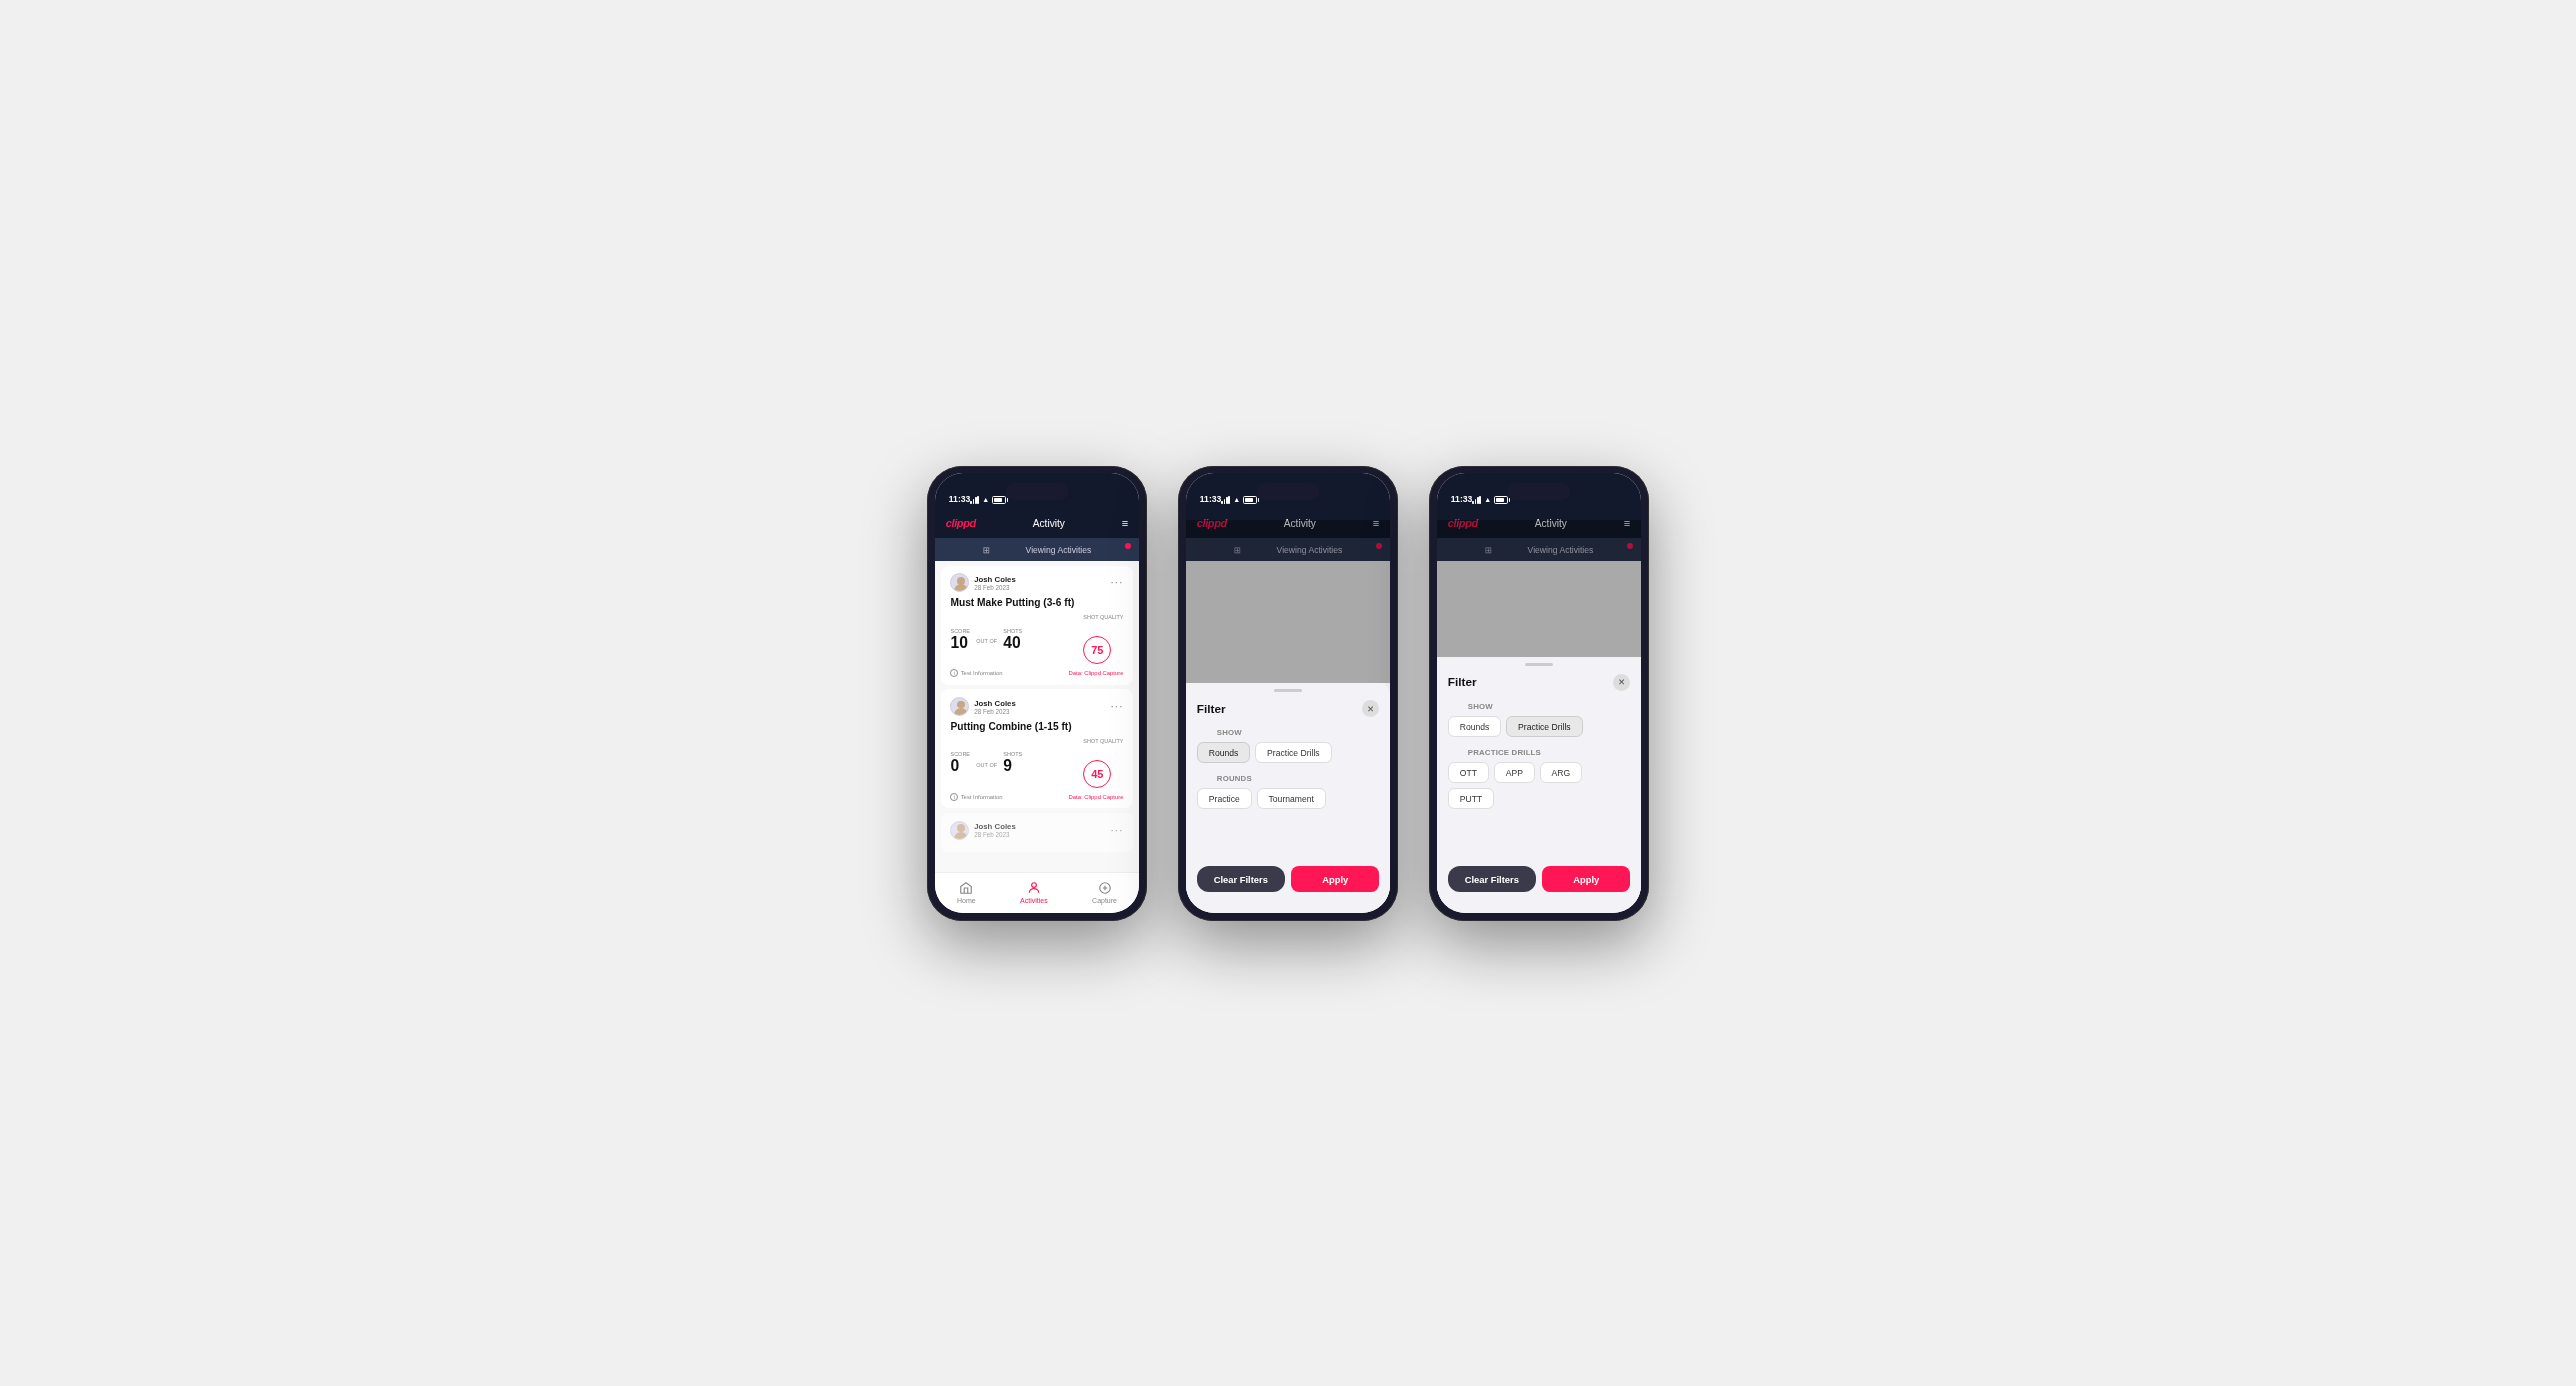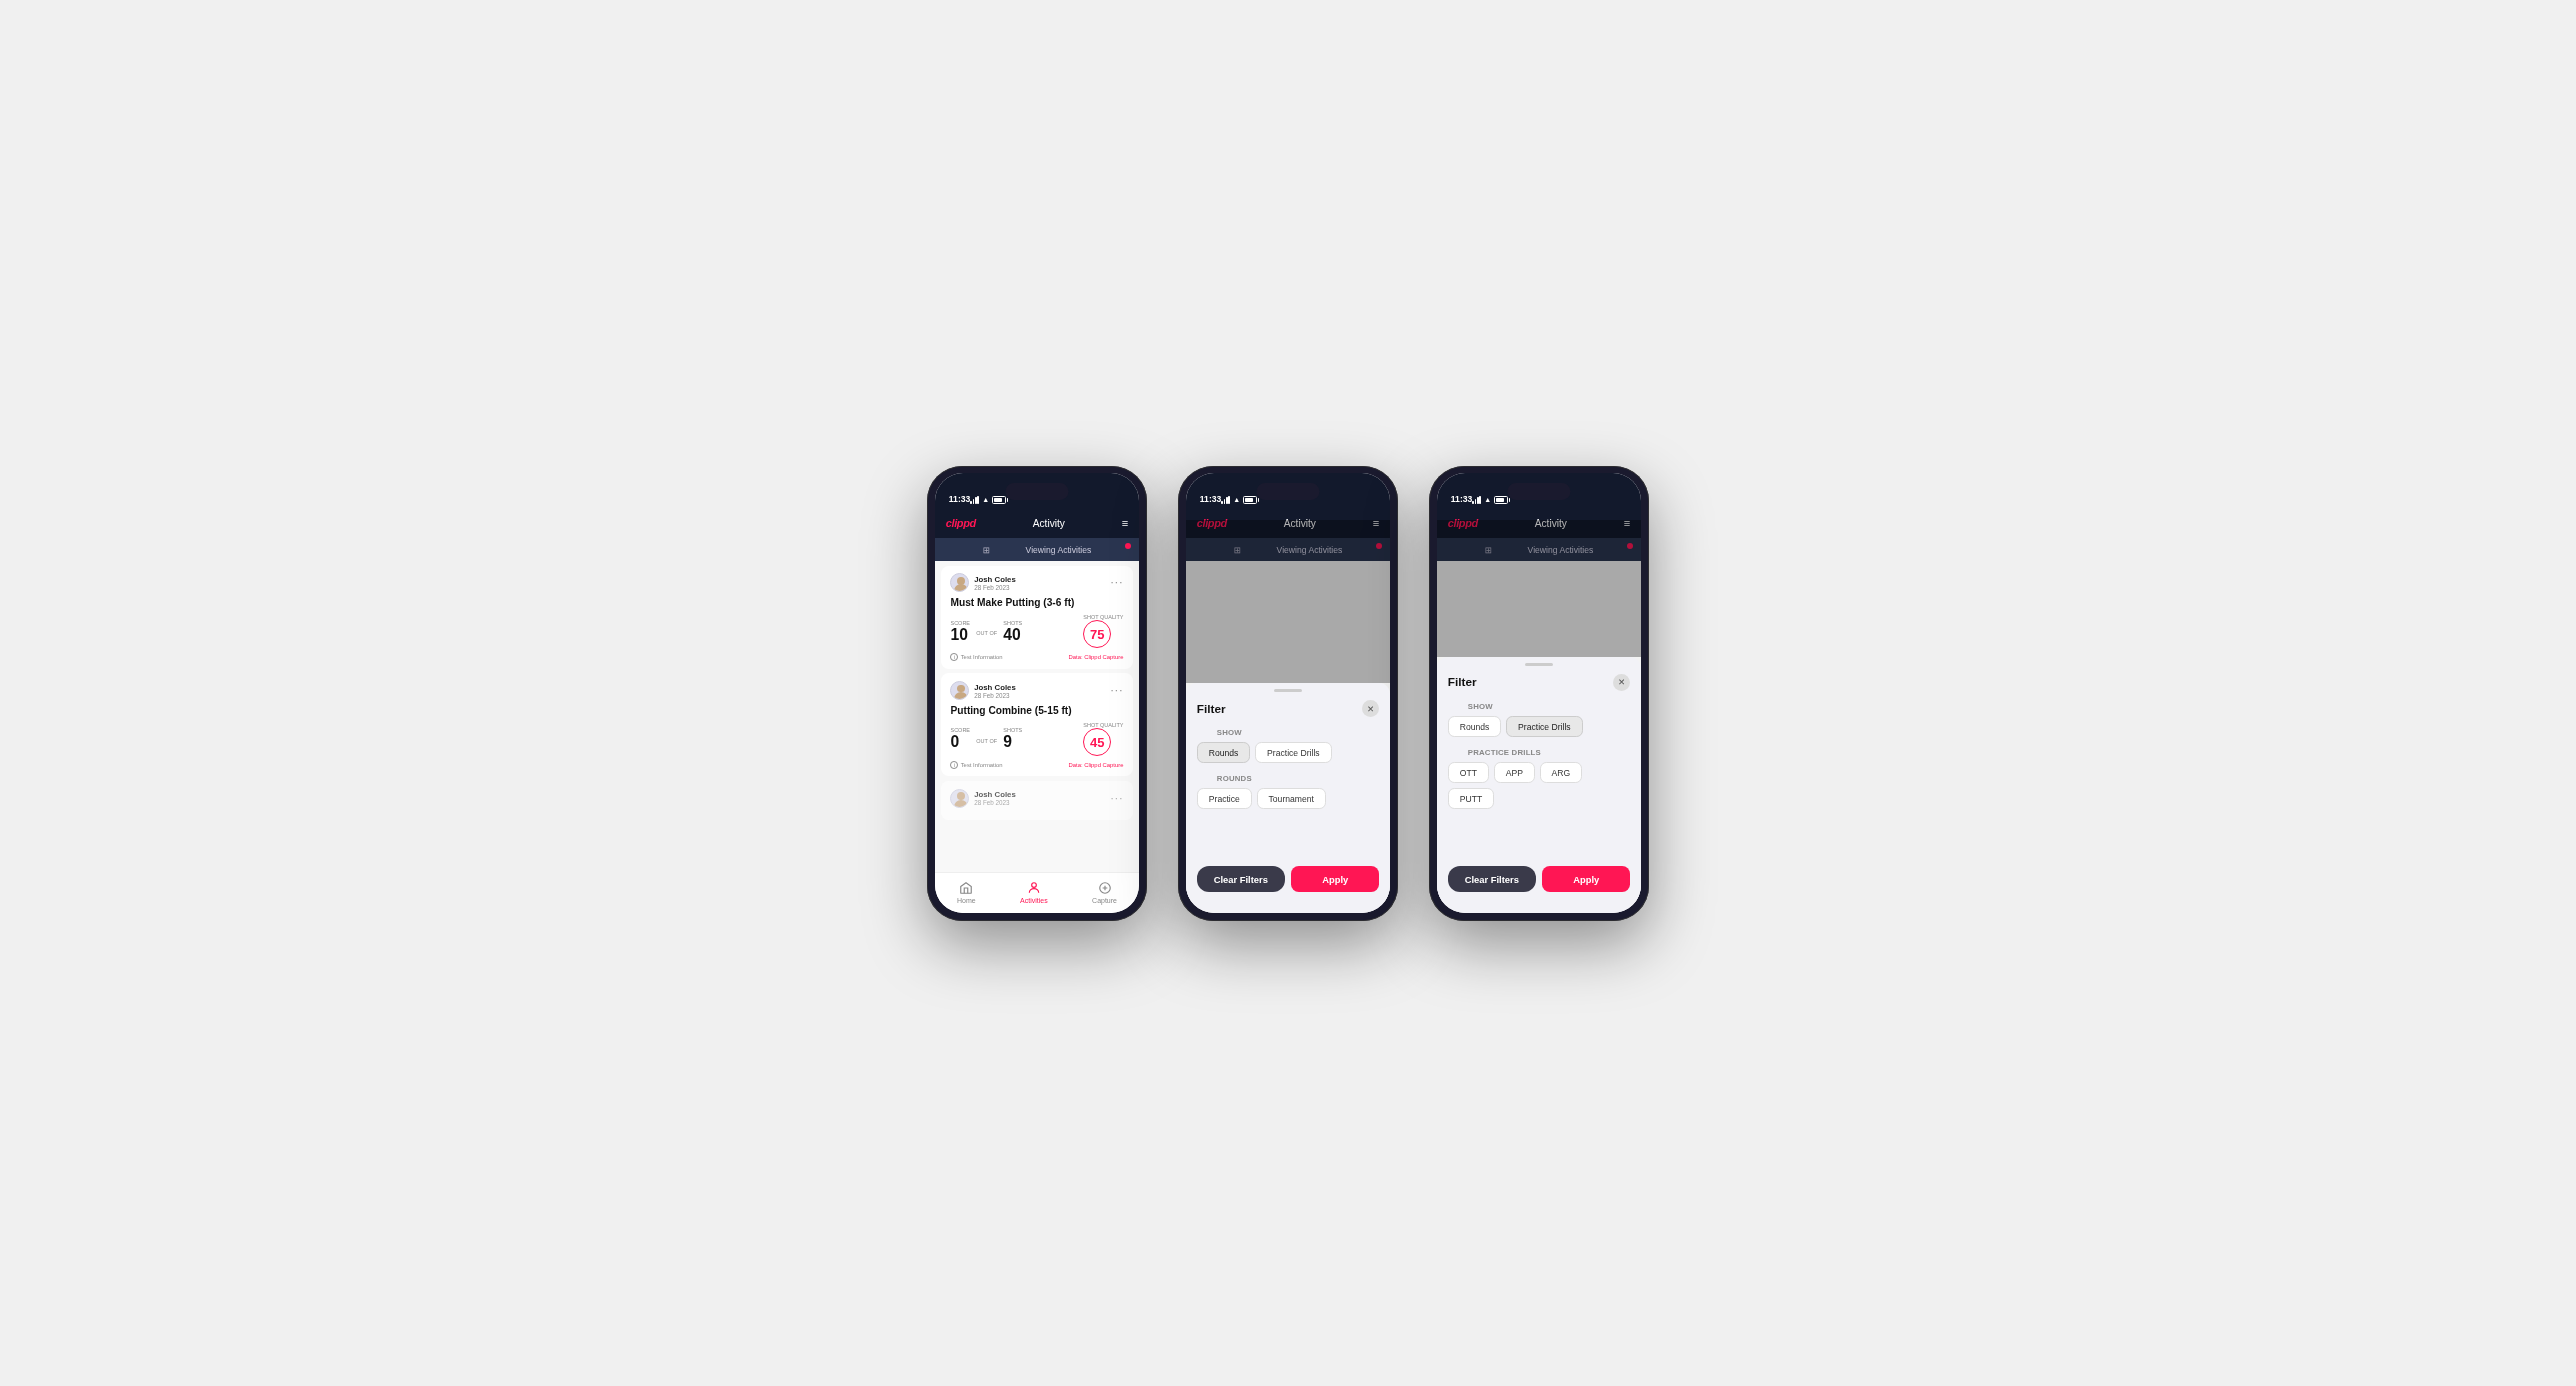--- a/index.html
+++ b/index.html
@@ -292,23 +292,24 @@
     }
 
     .shot-quality-badge {
       width: 28px;
       height: 28px;
       border: 1.6px solid #ff1654;
       border-radius: 14px;
       display: flex;
       align-items: center;
       justify-content: center;
-      font-size: 13px;
+      font-size: 11px;
       font-weight: 700;
       color: #ff1654;
+      margin-top: 16px;
     }
 
     .card-footer {
       display: flex;
       align-items: center;
       justify-content: space-between;
       margin-top: 4.7px;
     }
 
     .test-info {
@@ -626,21 +627,21 @@
                 <div class="avatar-head"></div>
                 <div class="avatar-body"></div>
               </div>
               <div class="user-info">
                 <span class="user-name">Josh Coles</span>
                 <span class="user-date">28 Feb 2023</span>
               </div>
             </div>
             <span class="more-dots">···</span>
           </div>
-          <div class="activity-title">Putting Combine (5-15 ft)</div>
+          <div class="activity-title">Putting Combine (1-15 ft)</div>
           <div class="stats-row">
             <div class="stat-group">
               <span class="stat-label">Score</span>
               <span class="stat-value">0</span>
             </div>
             <div class="stat-divider">
               <span>OUT OF</span>
             </div>
             <div class="stat-group">
               <span class="stat-label">Shots</span>

